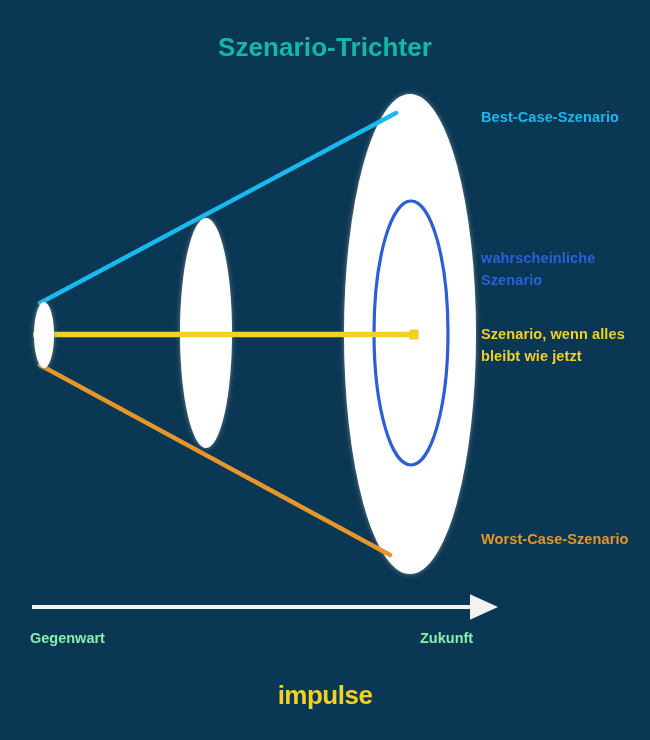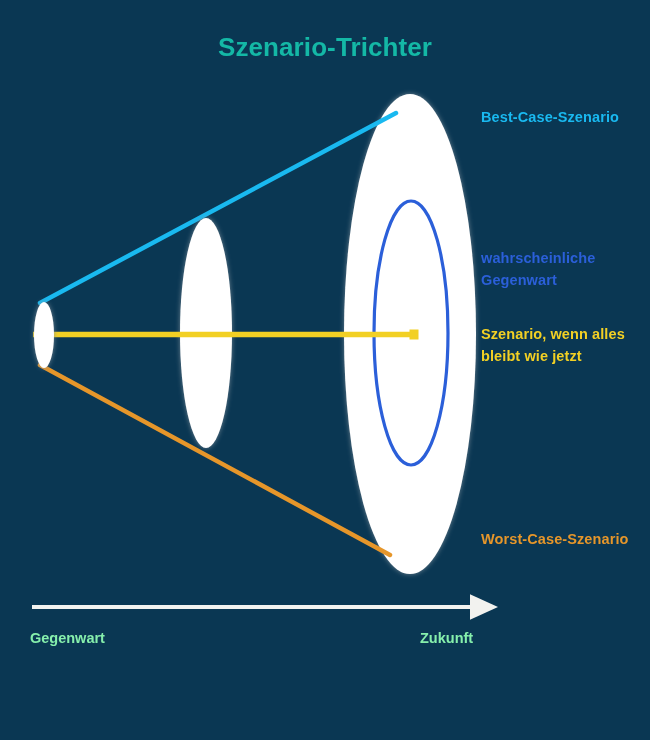--- a/index.html
+++ b/index.html
@@ -121,24 +121,25 @@
 
     <ellipse cx="44" cy="335" rx="10" ry="33" fill="#ffffff" filter="url(#softshadow)"></ellipse>
 
     <line x1="32" y1="607" x2="474" y2="607" stroke="#f2f2ef" stroke-width="4" marker-end="url(#arrowhead)"></line>
   </svg>
 
   <div class="title">Szenario-Trichter</div>
 
   <div class="side-label label-best">Best-Case-Szenario</div>
 
-  <div class="side-label label-probable">wahrscheinliche Gegenwart</div>
+  <div class="side-label label-probable">wahrscheinliche Szenario</div>
 
   <div class="side-label label-status-quo">Szenario, wenn alles bleibt wie jetzt</div>
 
   <div class="side-label label-worst">Worst-Case-Szenario</div>
 
   <div class="axis-label axis-left">Gegenwart</div>
 
   <div class="axis-label axis-right">Zukunft</div>
 
+  <div class="logo">impulse</div>
 
 </div>
 
 </body></html>

